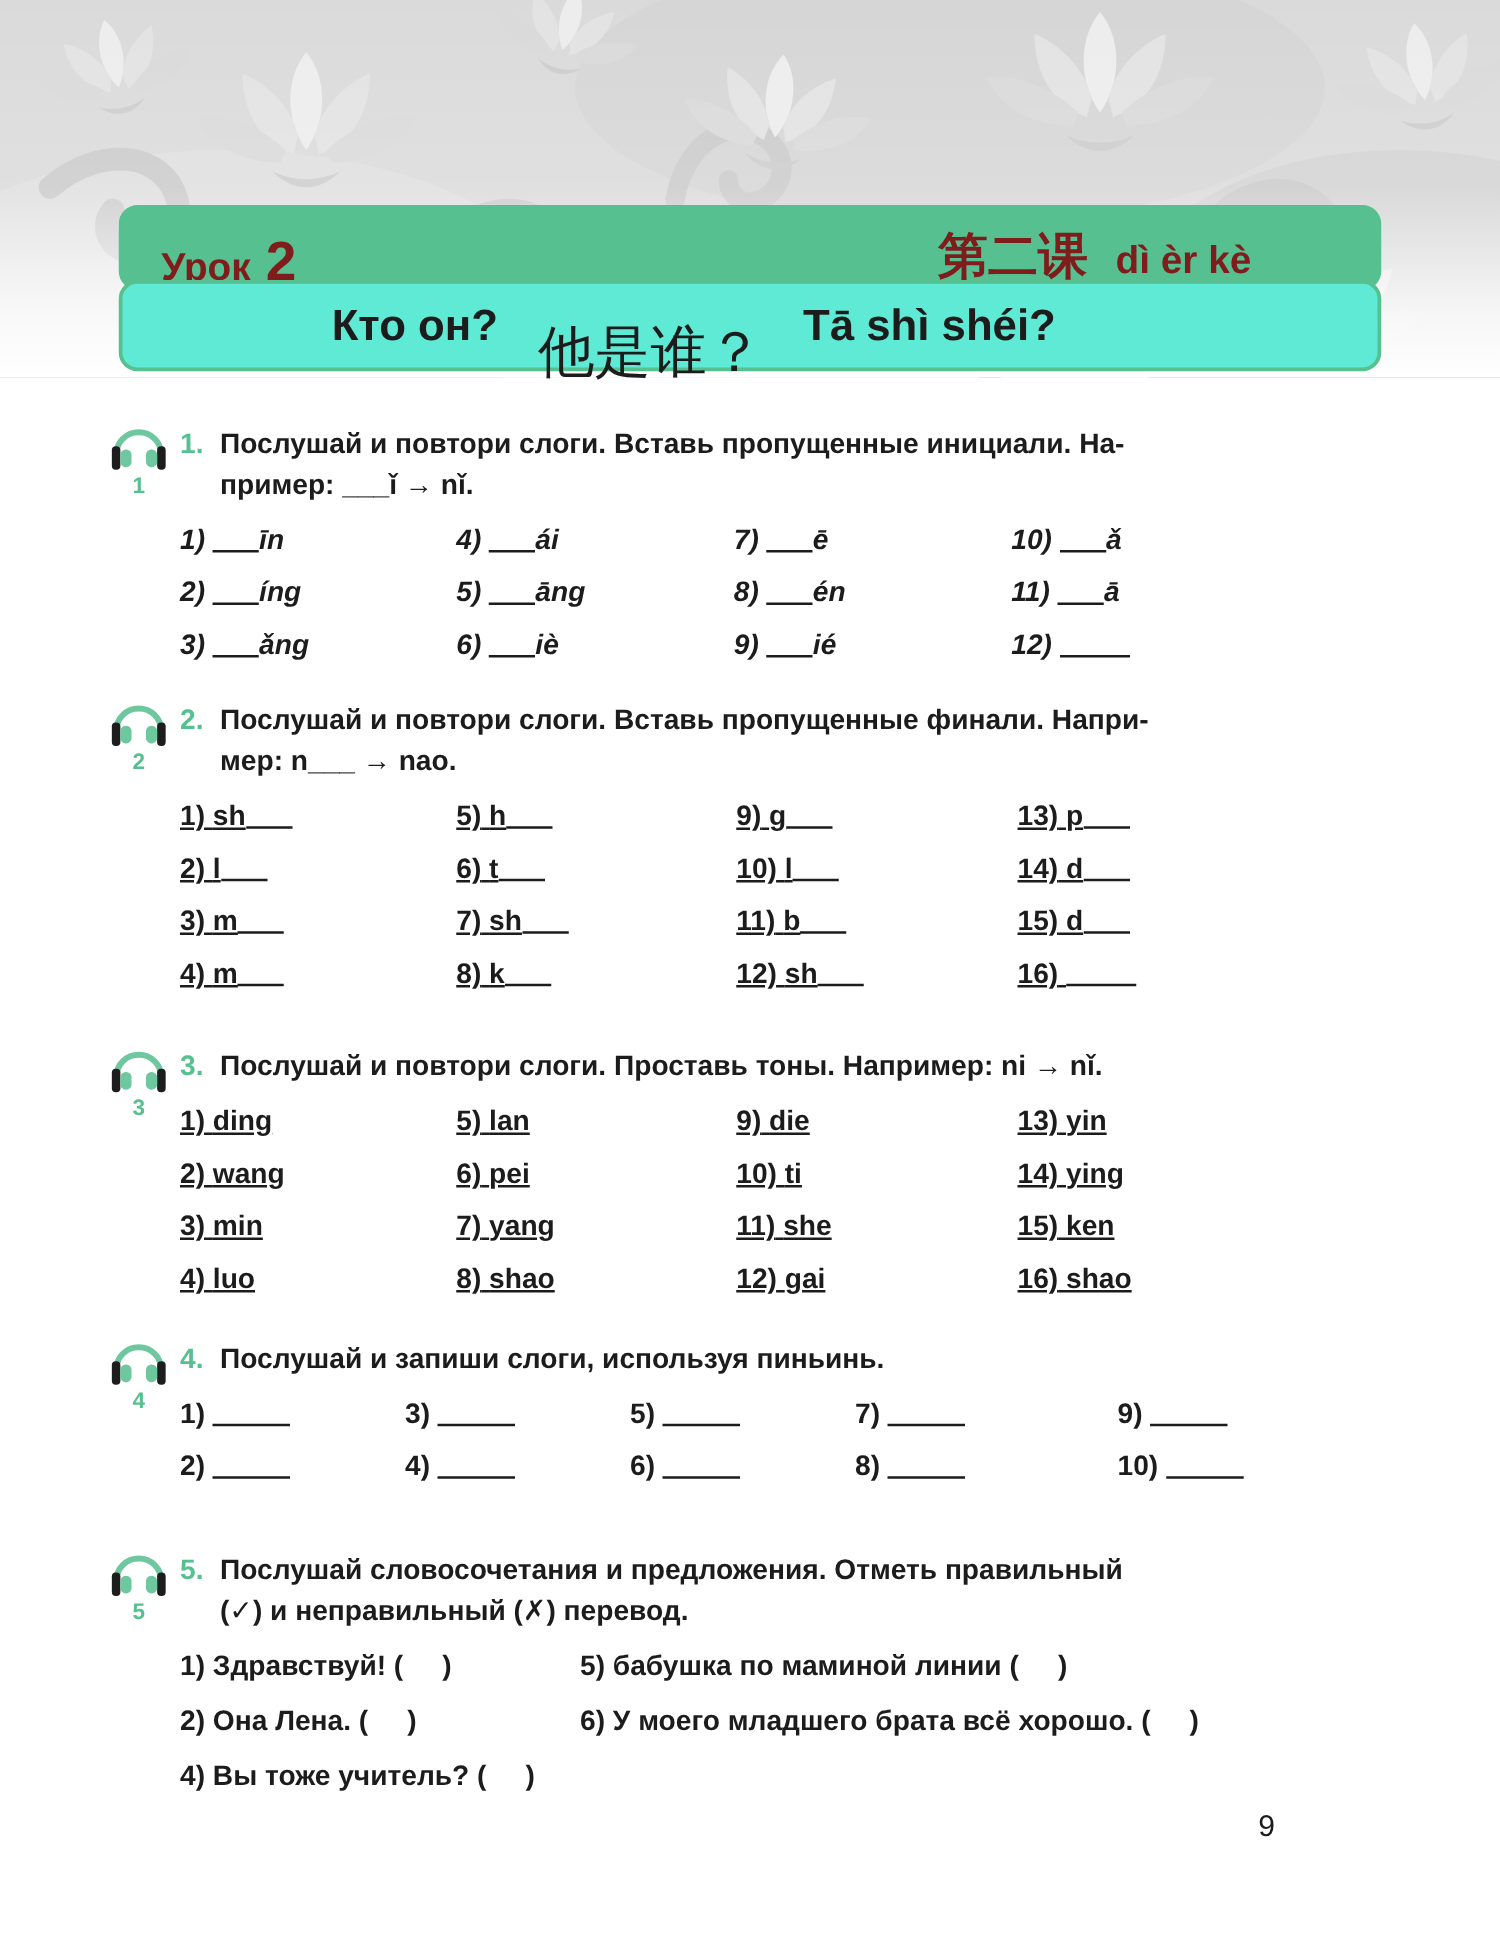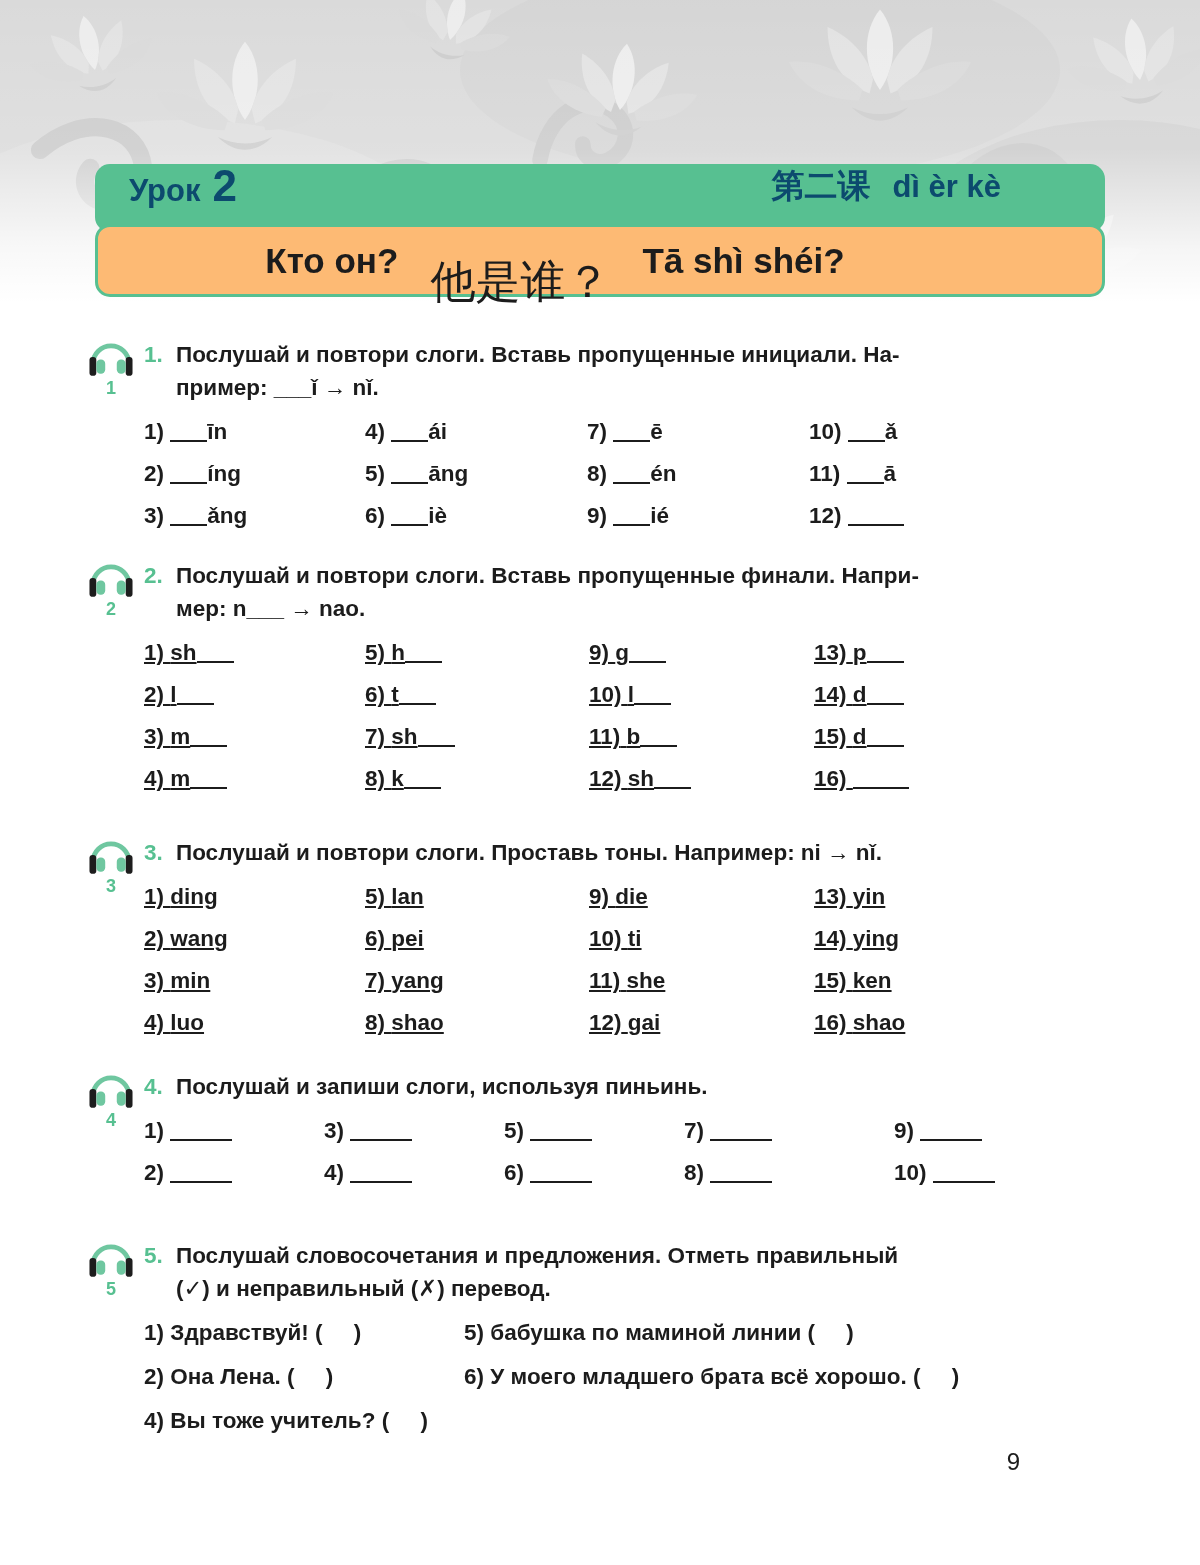--- a/index.html
+++ b/index.html
@@ -5,49 +5,49 @@
   html,body{margin:0;padding:0;}
   body{
     width:1200px;height:1565px;background:#ffffff;position:relative;overflow:hidden;
     font-family:"Liberation Sans","DejaVu Sans",sans-serif;color:#1c1c1c;
   }
   
   .hero{position:relative;width:1200px;height:302px;}
   .hero-art{position:absolute;left:0;top:0;width:100%;height:100%;display:block;}
   .lesson-bar{
     position:absolute;left:95px;top:164px;width:1010px;height:68px;box-sizing:border-box;
-    background:#57c091;border-radius:15px;display:flex;align-items:flex-start;
-    justify-content:space-between;padding:0 104px 0 34px;color:#0c4a6e;
+    background:#57c091;border-radius:15px;display:flex;align-items:flex-end;
+    justify-content:space-between;padding:0 104px 0 34px;color:#7f1d1d;
   }
   .lesson-left{font-weight:700;font-size:31px;display:flex;align-items:baseline;gap:12px;}
   .lesson-left .num{font-size:44px;line-height:1;}
   .lesson-right{font-weight:700;font-size:31px;display:flex;align-items:baseline;gap:22px;}
-  .lesson-right .cn{font-size:33px;}
+  .lesson-right .cn{font-size:40px;}
   .title-box{
     position:absolute;left:95px;top:224px;width:1010px;height:73px;box-sizing:border-box;
-    background:#fdba74;border:3px solid #57c091;border-radius:15px;
+    background:#5eead4;border:3px solid #57c091;border-radius:15px;
     display:flex;align-items:center;justify-content:center;gap:32px;padding-right:90px;
   }
   .title-box .t-ru,.title-box .t-py{font-size:35px;font-weight:700;}
   .title-box .t-cn{font-size:45px;font-family:"DejaVu Serif",serif;margin-top:42px;}
   
   .content{padding:0 95px;}
   .exercise{display:flex;align-items:flex-start;}
   .audio-col{width:50px;flex:none;margin-left:-9px;text-align:center;}
   .audio-col svg{display:block;margin:0 auto;}
   .audio-num{color:#57c091;font-weight:700;font-size:18px;margin-top:-2px;}
   .ex-body{flex:1;margin-left:8px;min-width:0;}
   .ex-instruction{
     margin:0;font-size:22.5px;line-height:33px;font-weight:700;
     display:flex;align-items:flex-start;text-align:justify;
   }
   .ex-num{color:#57c091;flex:none;width:32px;}
   .ex-text{white-space:pre-line;flex:1;}
   .ex-grid{display:grid;margin-top:15px;row-gap:18px;font-size:22.5px;font-weight:700;grid-auto-flow:column;}
-  .g1{grid-template-rows:repeat(3,24px);grid-template-columns:221px 222px 222px auto;}
+  .g1{grid-template-rows:repeat(3,24px);grid-template-columns:221px 222px 222px auto;font-style:italic;}
   .g2,.g3{grid-template-rows:repeat(4,24px);grid-template-columns:221px 224px 225px auto;text-decoration:underline;}
   .g4{grid-template-rows:repeat(2,24px);grid-template-columns:180px 180px 180px 210px auto;}
   .g5{grid-template-rows:repeat(3,26px);grid-template-columns:320px auto;}
   .item{white-space:nowrap;}
   .blank{display:inline-block;border-bottom:2.5px solid #1c1c1c;height:12px;vertical-align:-3px;}
   .blank.s{width:37px;}
   .blank.l{width:56px;}
   .blank.xl{width:62px;}
   .page-num{ text-align:right;padding-right:180px;margin-top:14px;font-size:24px;font-weight:400;}
 </style>

